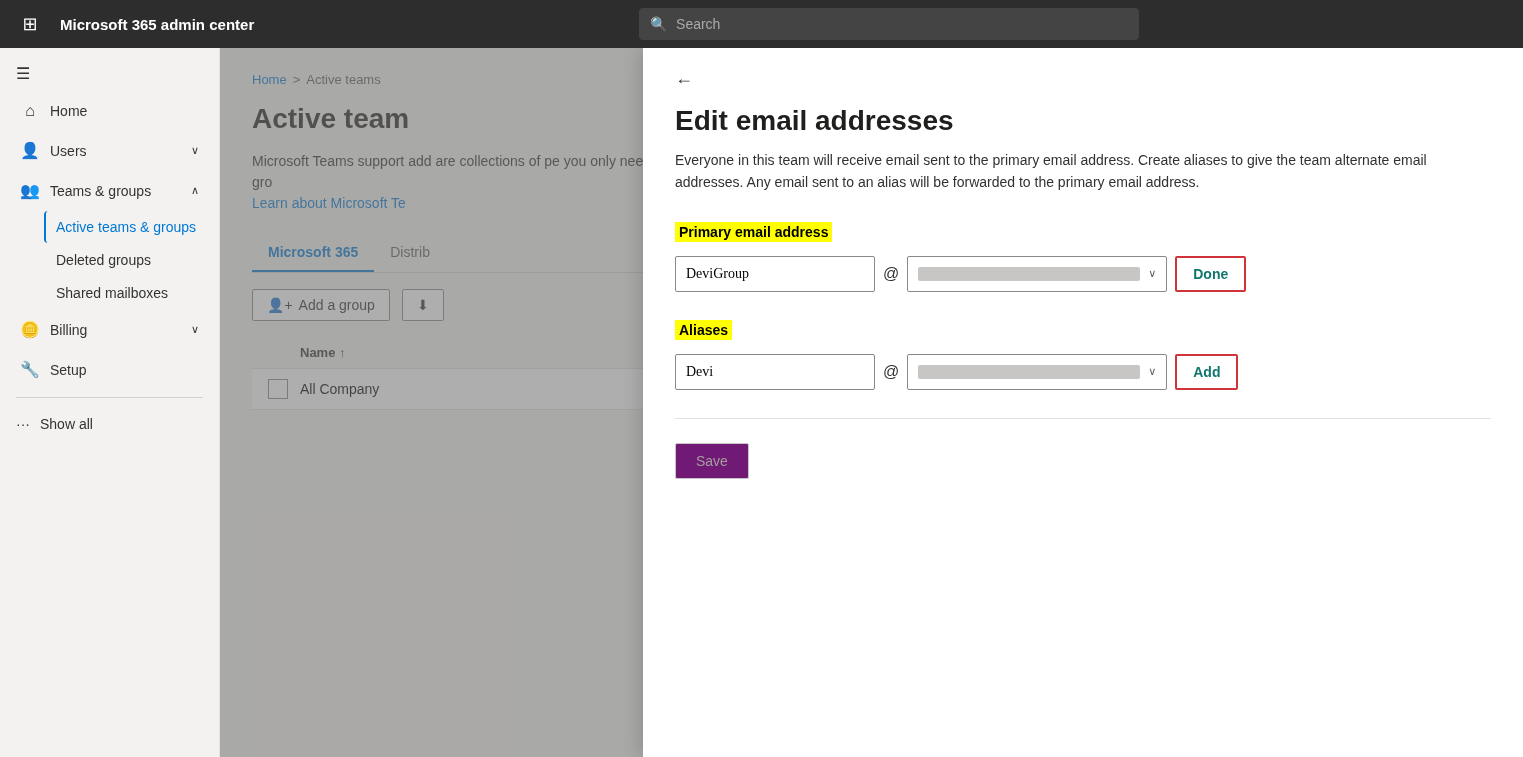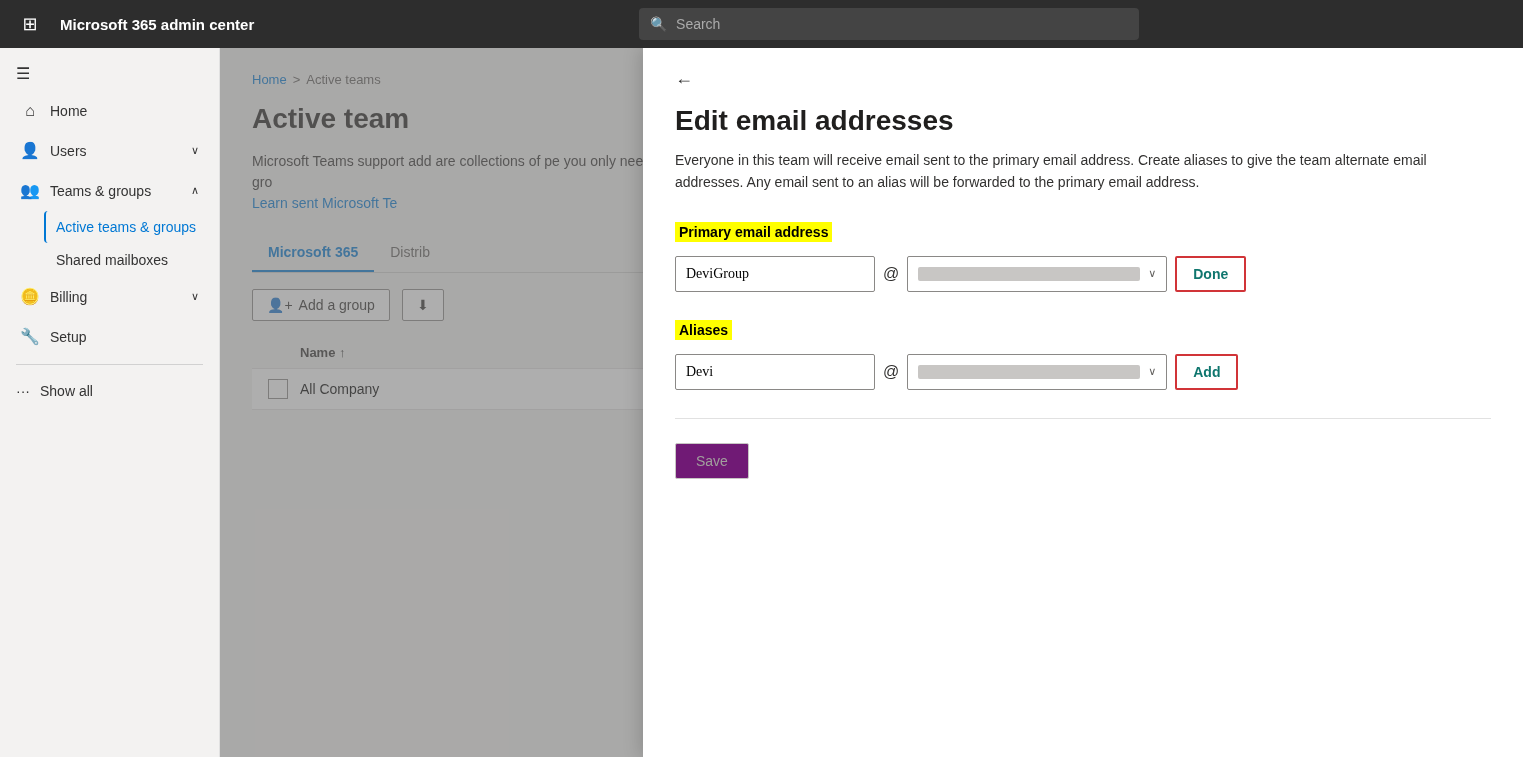--- a/index.html
+++ b/index.html
@@ -394,20 +394,23 @@
       <span class="icon">👥</span>
       <span>Teams &amp; groups</span>
       <span class="chevron">∧</span>
     </div>
 
     <div class="sidebar-sub">
       <div class="sidebar-sub-item active">
         <span>Active teams &amp; groups</span>
       </div>
       <div class="sidebar-sub-item">
+        <span>Deleted groups</span>
+      </div>
+      <div class="sidebar-sub-item">
         <span>Shared mailboxes</span>
       </div>
     </div>
 
     <div class="sidebar-item">
       <span class="icon">🪙</span>
       <span>Billing</span>
       <span class="chevron">∨</span>
     </div>
 
@@ -429,21 +432,21 @@
     <div class="bg-content">
       <div class="breadcrumb">
         <a>Home</a>
         <span>&gt;</span>
         <span>Active teams</span>
       </div>
       <h1 class="page-title">Active team</h1>
       <p class="page-desc">
         <span>Microsoft Teams support add are collections of pe you only need a group e mail-enabled security gro</span>
         <br>
-        <a class="learn-link">Learn sent Microsoft Te</a>
+        <a class="learn-link">Learn about Microsoft Te</a>
       </p>
 
       <div class="tabs-bar">
         <div class="tab active">Microsoft 365</div>
         <div class="tab">Distrib</div>
       </div>
 
       <div class="toolbar-row">
         <button class="toolbar-btn">
           <span>👤+</span>

